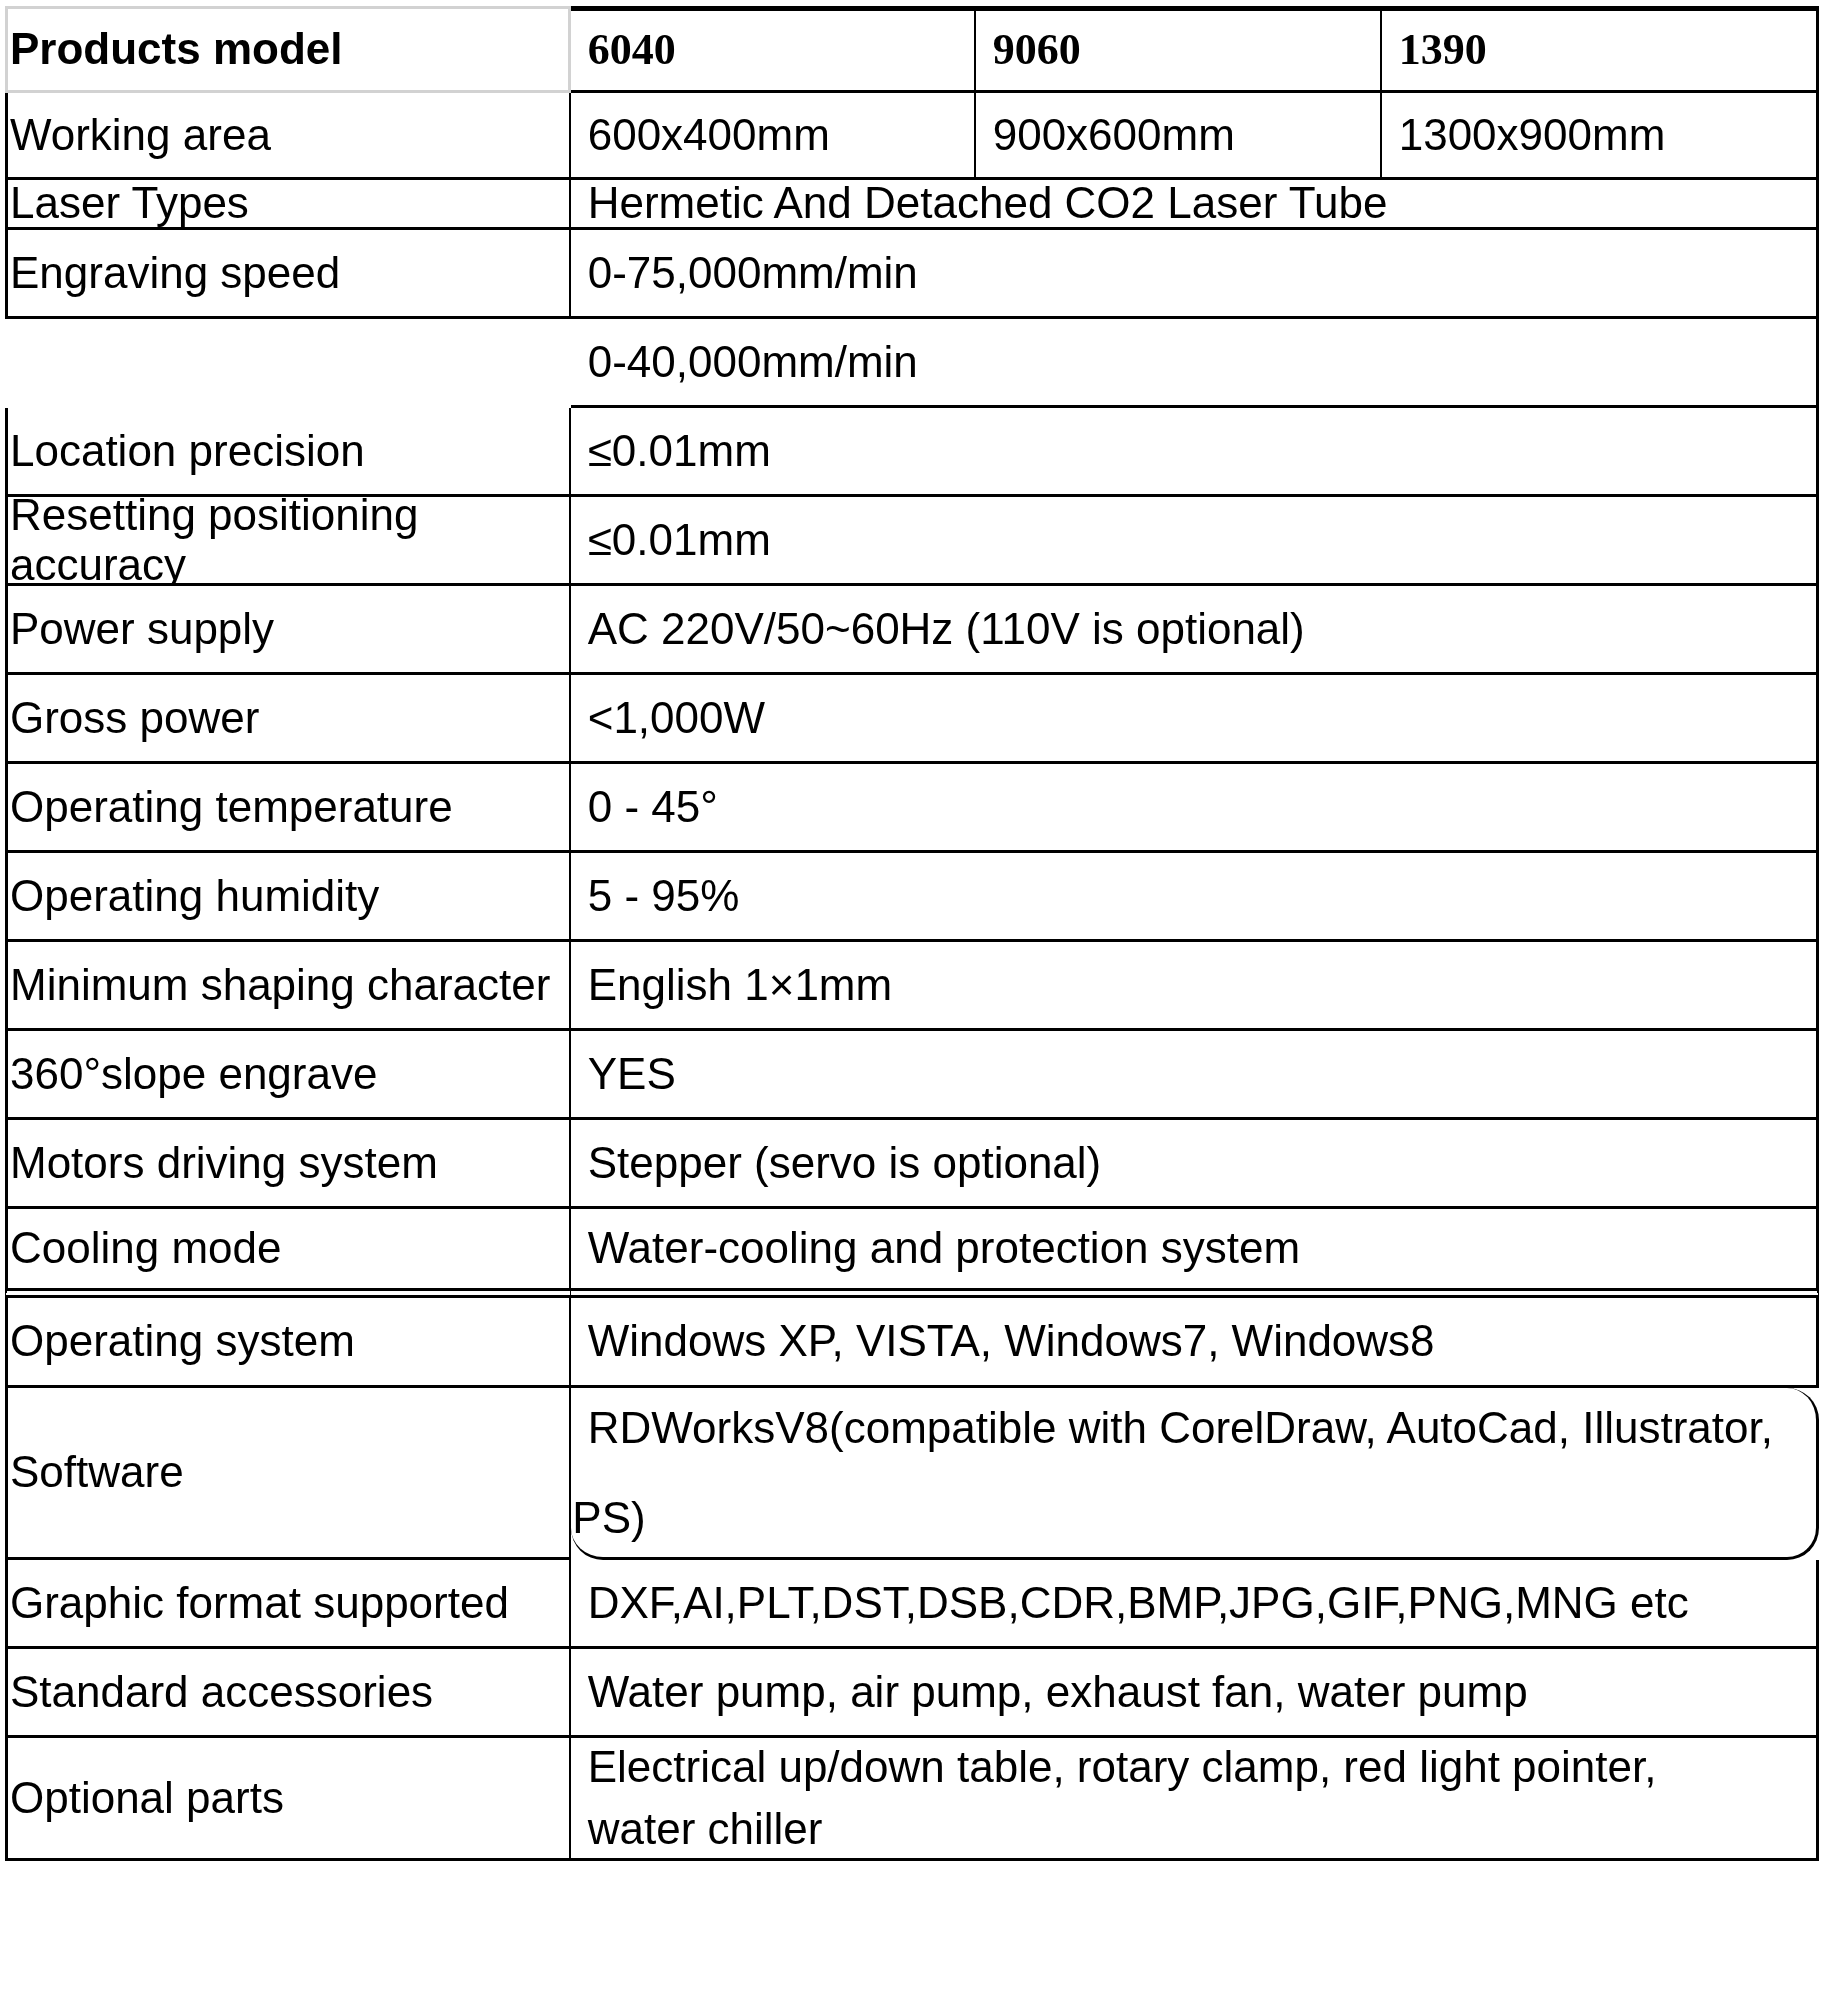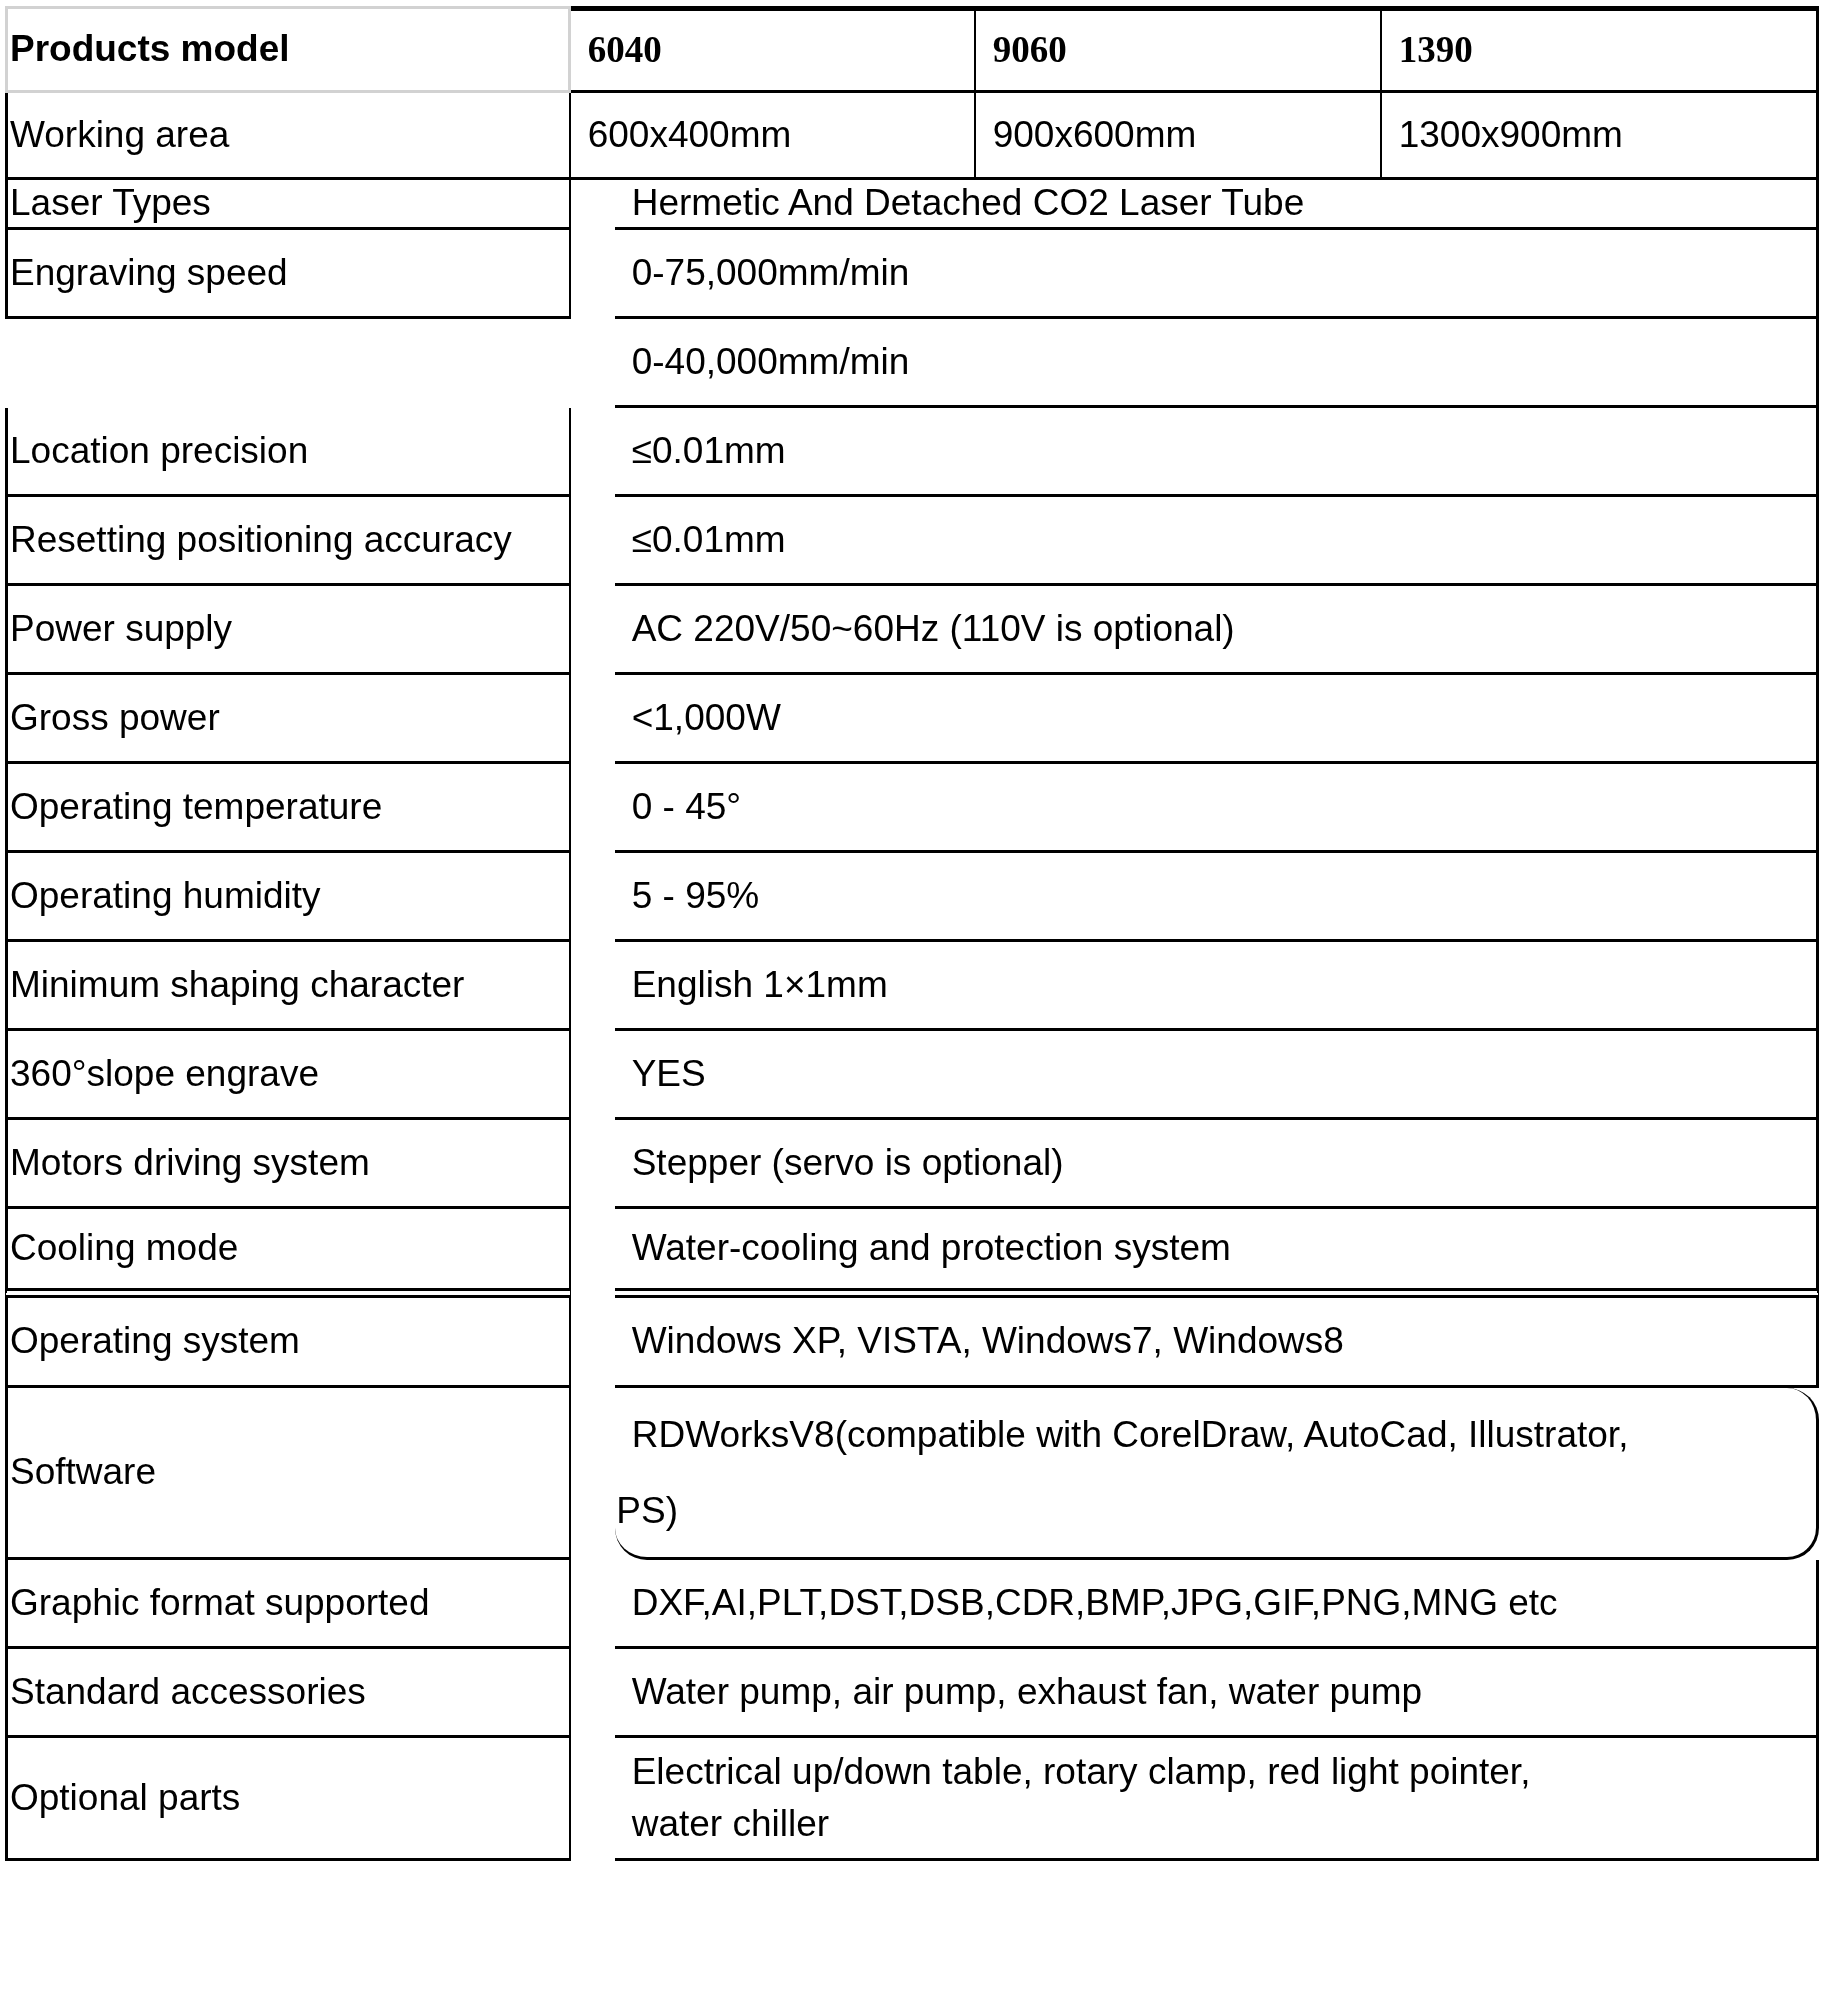--- a/index.html
+++ b/index.html
@@ -12,21 +12,21 @@
     color: #000000;
     font-family: "Liberation Sans", sans-serif;
   }
   #spec-table {
     position: absolute;
     left: 4.7px;
     top: 6.2px;
     display: grid;
     grid-template-columns: 566px 405px 406px 437px;
     grid-template-rows: 87px 87px 50px repeat(12, 89px) 90px 172px 89px 89px 123px;
-    font-size: 37px;
+    font-size: 44px;
     line-height: 1.15;
   }
   .cell {
     border-right: 2.3px solid #000;
     border-bottom: 3.1px solid #000;
     display: flex;
     align-items: center;
     overflow: hidden;
     background: #ffffff;
   }
@@ -45,21 +45,20 @@
     padding-left: 17px;
     border-top: 5.4px solid #000; 
     font-family: Liberation Serif, serif;
   }
   .wa-cell { padding-left: 17px; }
   .last-col { border-right: 3.9px solid #000; }
   .c-val {
     grid-column: 2 / 5;
     padding-left: 17px;
     border-right: 3.9px solid #000;
-    margin-left: 44px;
   }
   .b-double { border-bottom: 10px double #000; } 
   .b-last   { border-bottom: 3.9px solid #000; }
   .v-software { padding-left: 1.6px; border-radius: 32px; }
   .v-software .txt { line-height: 2.05; text-indent: 15.5px; }
   .v-twoline .txt { line-height: 1.42; }
 </style>
 </head>
 <body>
 

